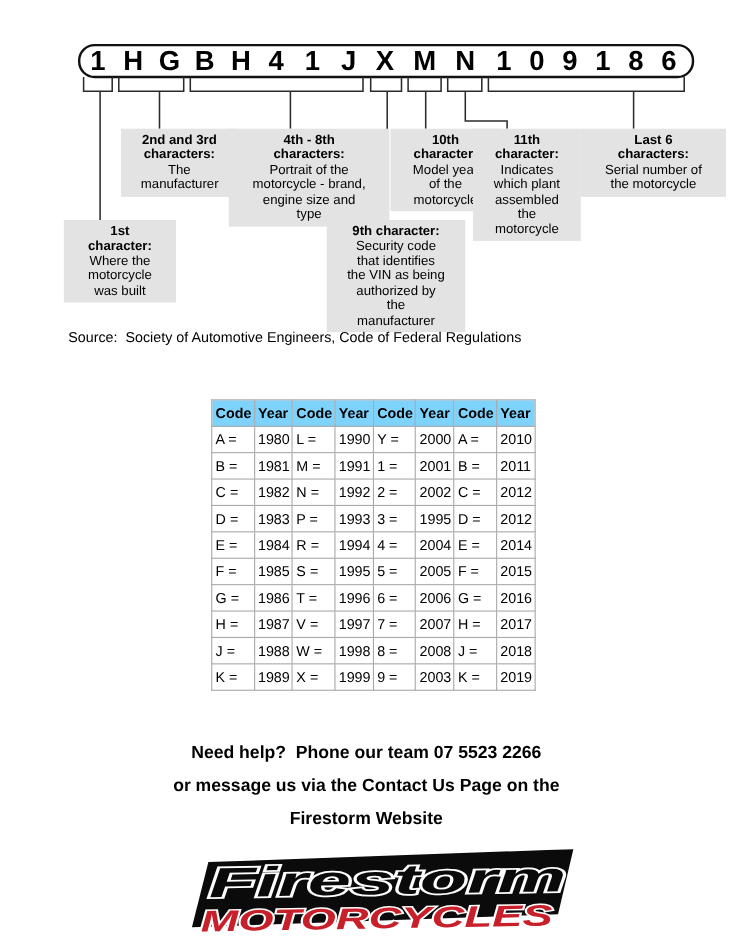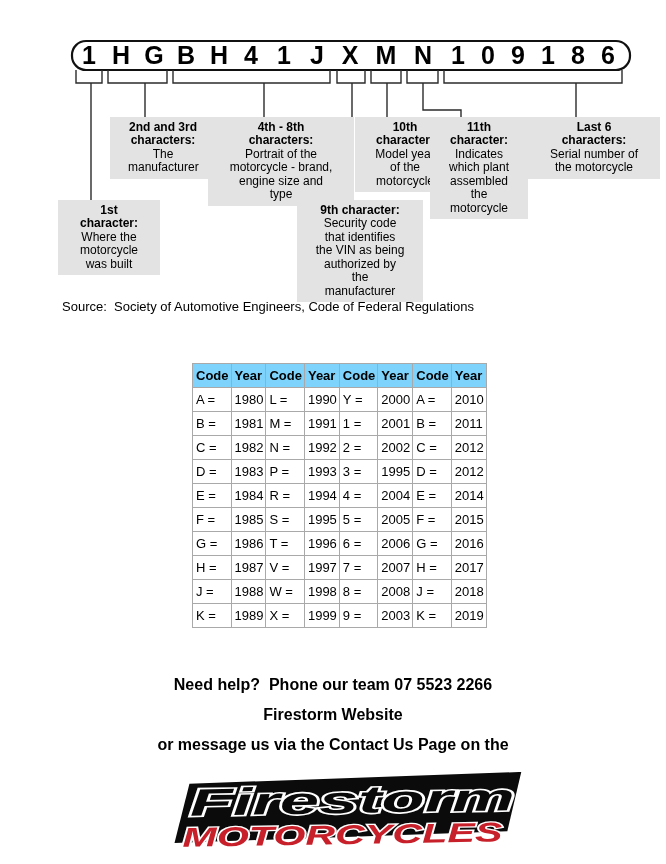--- a/index.html
+++ b/index.html
@@ -212,22 +212,22 @@
       <td>9 =</td>
       <td>2003</td>
       <td>K =</td>
       <td>2019</td>
     </tr>
   </tbody>
     </table>
 
   <div id="help">
     <div>Need help?  Phone our team 07 5523 2266</div>
+    <div>or message us via the Contact Us Page on the</div>
     <div>Firestorm Website</div>
-    <div>or message us via the Contact Us Page on the</div>
   </div>
 
   <svg id="logo" width="370" height="88" viewBox="0 0 370 88">
     <g transform="rotate(-1 185 42)">
       <polygon points="30,9 362,3 347,62 14,68" fill="#0b0b0b"></polygon>
       <text class="logo-text" x="30" y="41" font-size="38" textLength="325" lengthAdjust="spacingAndGlyphs" fill="#0a0a0a" stroke="#ffffff" stroke-width="3.2" paint-order="stroke">Firestorm</text>
       <text class="logo-text" x="22" y="72" font-size="27" textLength="320" lengthAdjust="spacingAndGlyphs" fill="#c8202a" stroke="#ffffff" stroke-width="2.6" paint-order="stroke">MOTORCYCLES</text>
     </g>
   </svg>
 

